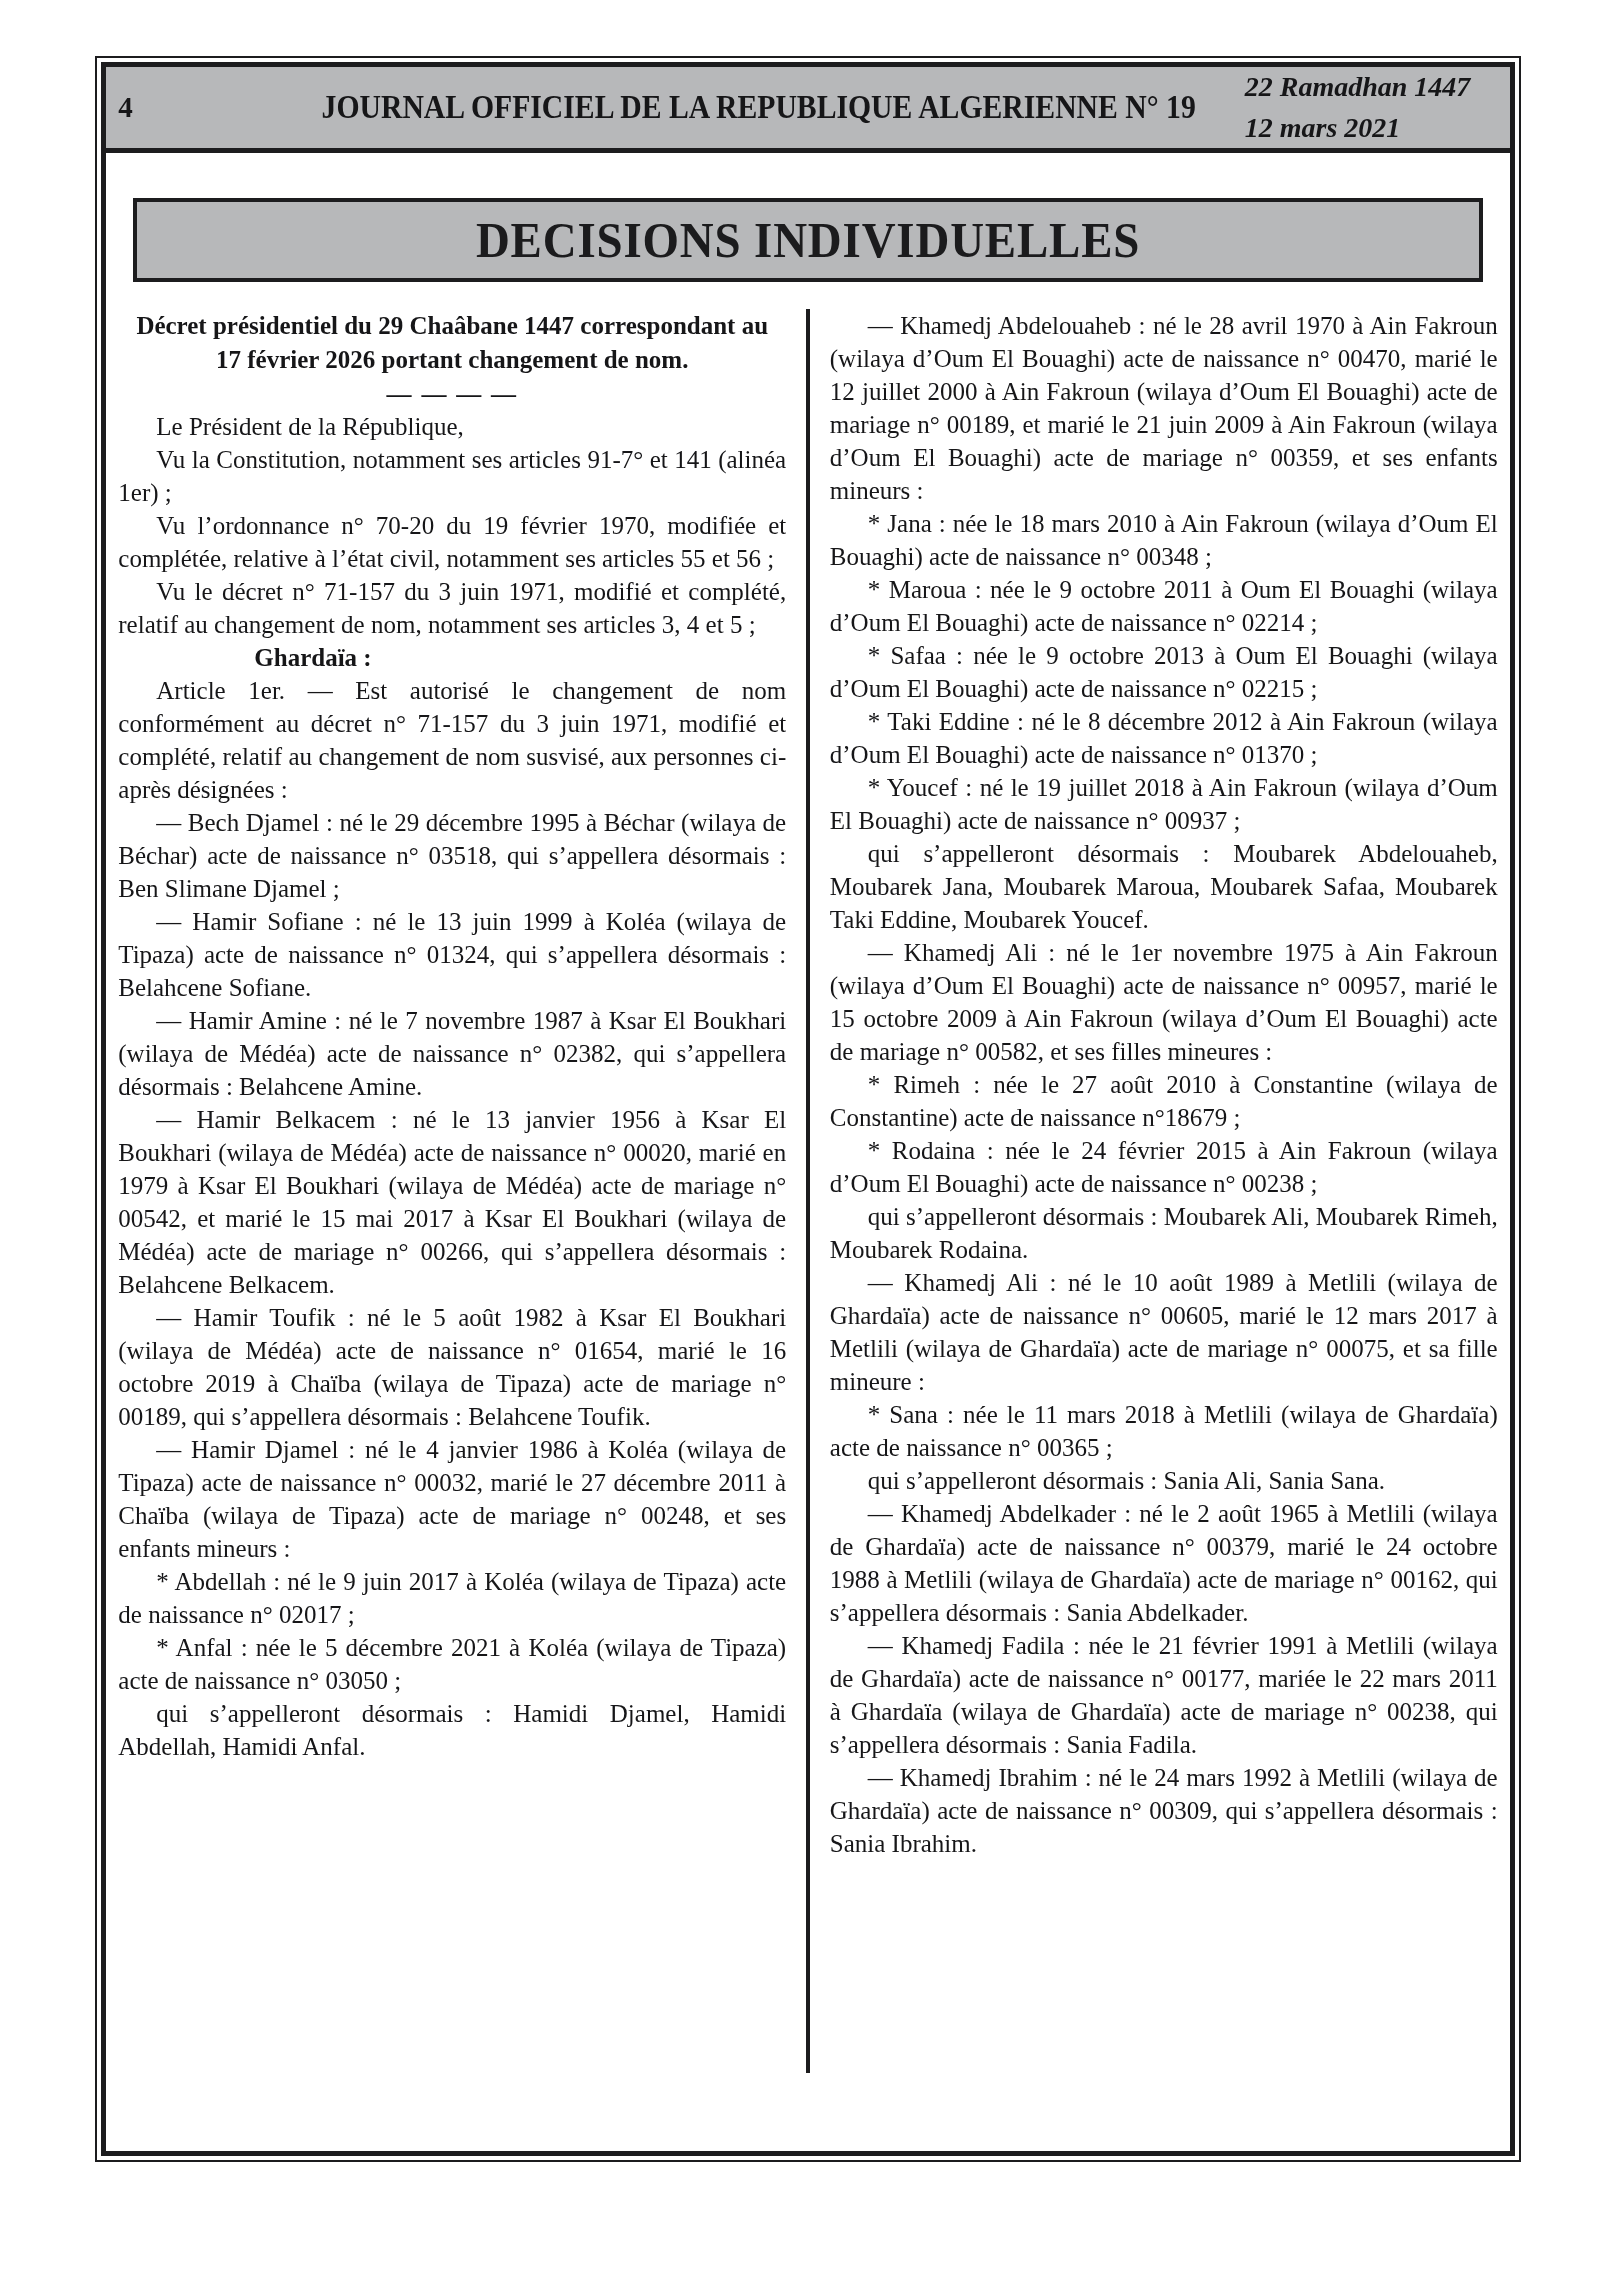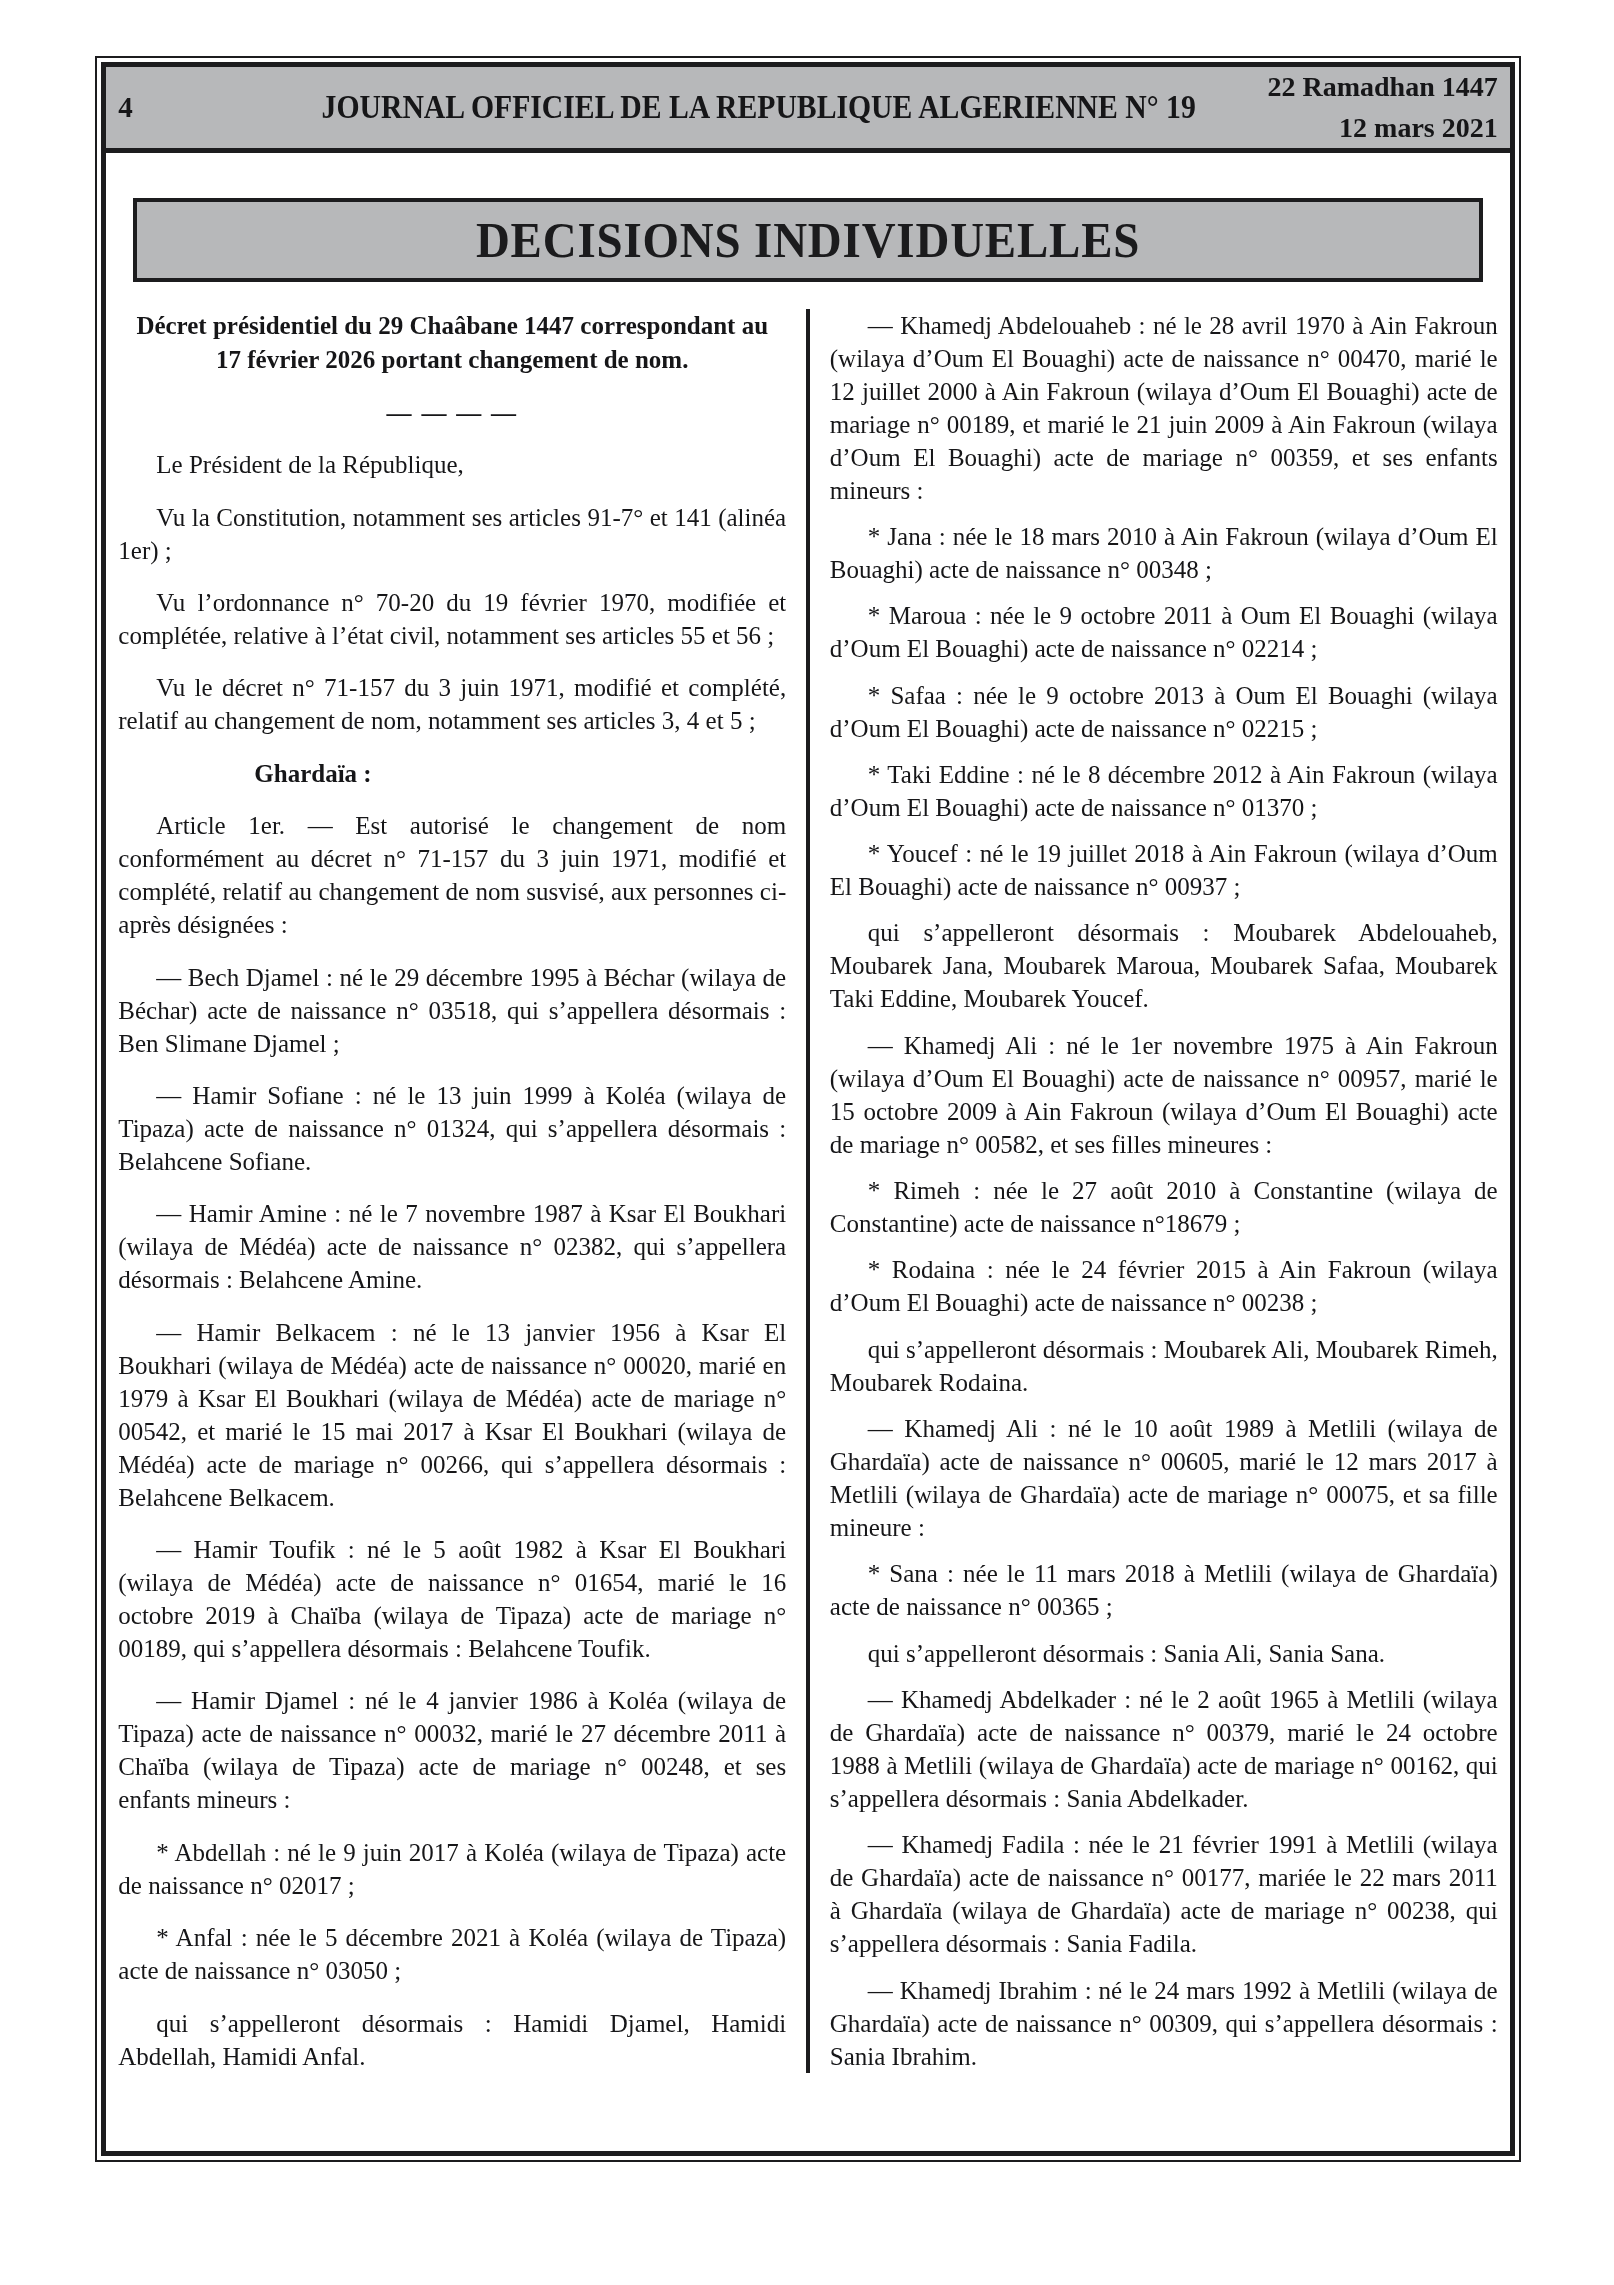--- a/index.html
+++ b/index.html
@@ -21,40 +21,40 @@
     height:86px;background:#b7b8ba;border-bottom:5.4px solid #1c1c1e;
     display:flex;align-items:center;padding:0 12.7px;box-sizing:border-box;
   }
   .pg-num{font-weight:bold;font-size:29px;width:72px;flex:none;}
   .jt-wrap{flex:1;text-align:right;overflow:visible;}
   .jt{
     display:inline-block;font-weight:bold;font-size:33px;white-space:nowrap;
     transform:scaleX(0.9);transform-origin:center;
   }
   .dates{
-    text-align:right;font-weight:bold;font-size:28px;line-height:41px;
-    flex:none;min-width:253px;
+    text-align:left;font-weight:bold;font-size:28px;line-height:41px;
+    flex:none;min-width:253px;font-style:italic;
   }
   .banner{
     margin:45px 27px 0 27px;height:84px;background:#b7b8ba;
     border:4.5px solid #1c1c1e;box-sizing:border-box;
     display:flex;align-items:center;justify-content:center;
   }
   .banner-title{
     font-weight:bold;font-size:51px;white-space:nowrap;letter-spacing:0.9px;
     transform:scaleX(0.92);transform-origin:center;color:#1b1b1d;
   }
   .columns{
     position:relative;margin:27px 12.7px 0 12.7px;
     display:flex;justify-content:space-between;
   }
   .divider{width:3.6px;height:1764px;background:#1c1c1e;flex:none;margin:0 20px;}
   .col{
     flex:1;height:1764px;overflow:hidden;
-    display:flex;flex-direction:column;justify-content:space-between;
+    display:flex;flex-direction:column;
     font-size:25px;line-height:33px;text-align:justify;
   }
   .para{margin:0;text-indent:38px;}
   .para.heading{
     font-weight:bold;text-align:center;text-indent:0;line-height:34px;
     padding:0 5.4px;
   }
   .para.separator{
     text-align:center;text-indent:0;font-weight:bold;letter-spacing:1.8px;
   }

